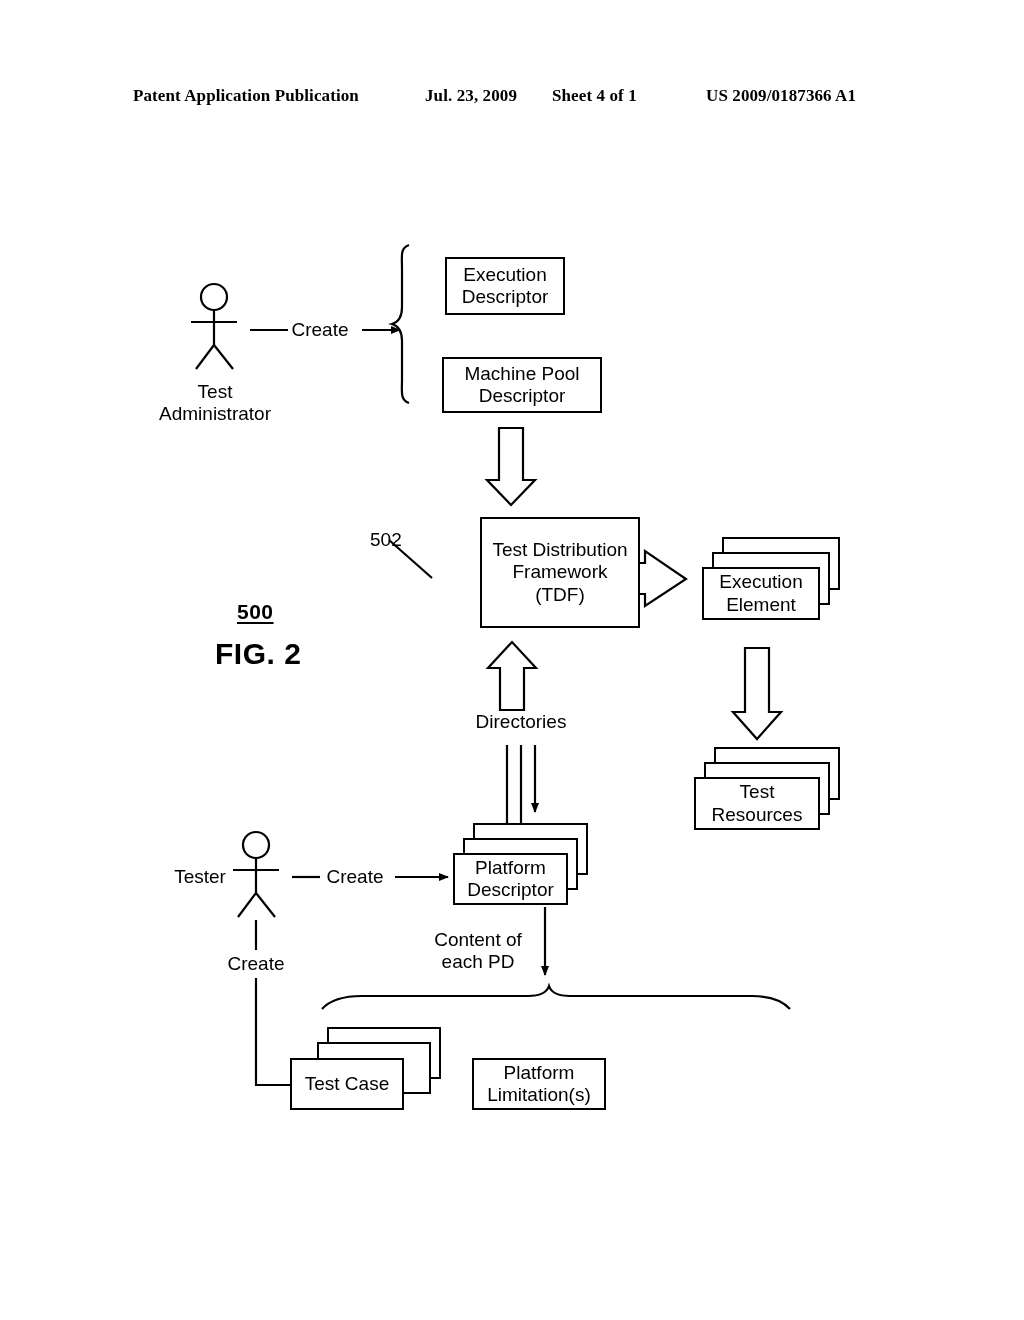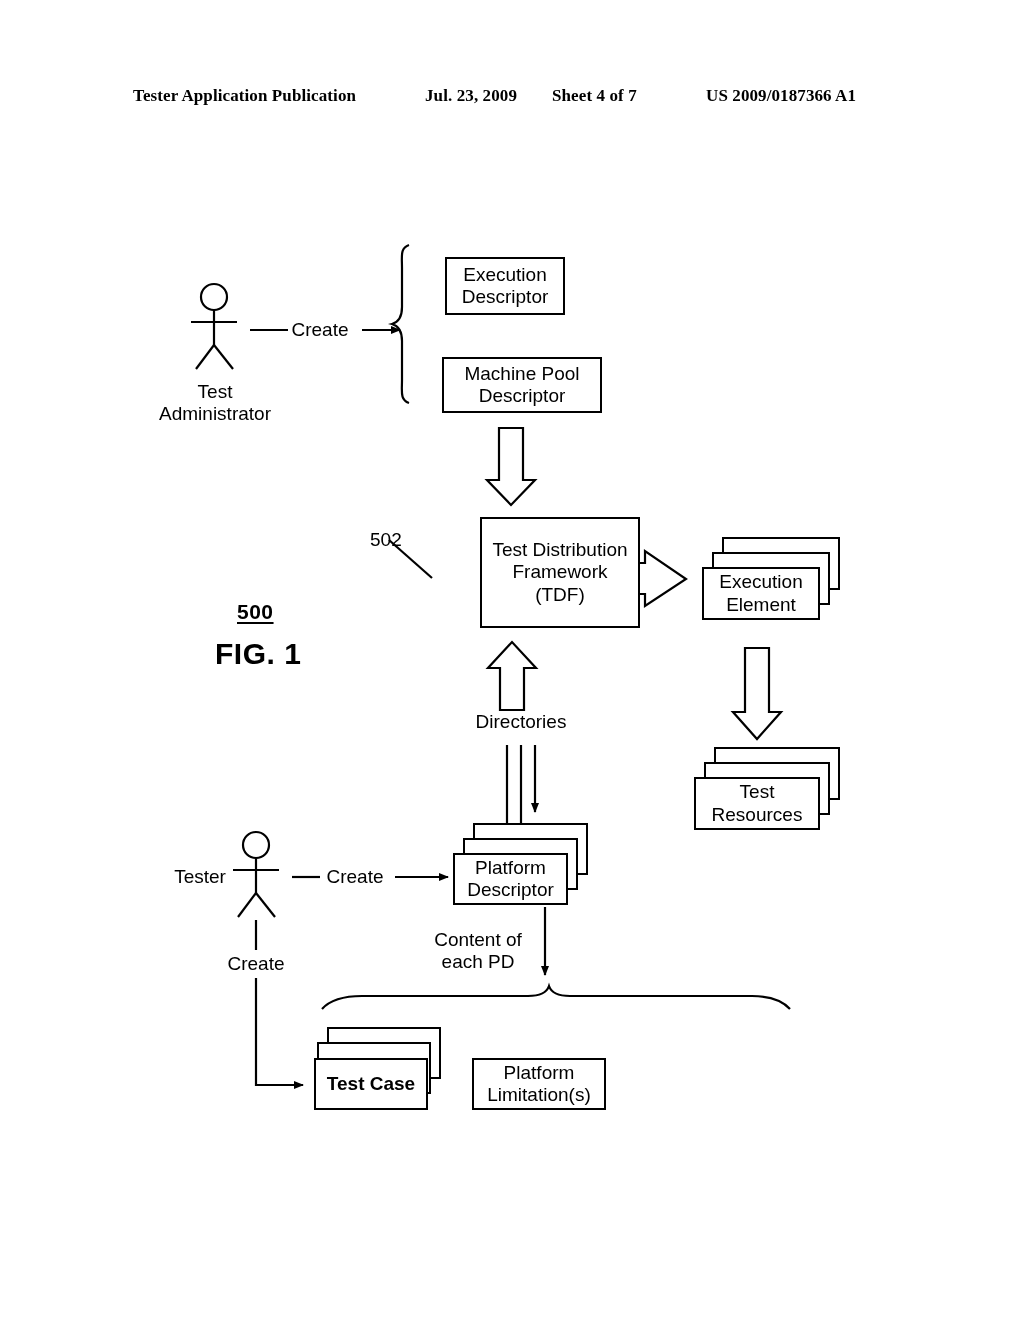--- a/index.html
+++ b/index.html
@@ -53,23 +53,23 @@
   }
   .figcap{
     position:absolute;font-size:30px;font-weight:bold;
     letter-spacing:.5px;z-index:7;
   }
 </style>
 </head>
 <body>
 
 <div class="header">
-  <span class="h-pub">Tester Application Publication</span>
+  <span class="h-pub">Patent Application Publication</span>
   <span class="h-date">Jul. 23, 2009</span>
-  <span class="h-sheet">Sheet 4 of 7</span>
+  <span class="h-sheet">Sheet 4 of 1</span>
   <span class="h-num">US 2009/0187366 A1</span>
 </div>
 
 <div id="canvas">
 
   <svg viewBox="0 0 1024 1320">
     <defs>
       <marker id="ah" markerWidth="10" markerHeight="8" refX="9" refY="4" orient="auto" markerUnits="userSpaceOnUse">
         <path d="M0,0 L10,4 L0,8 Z" fill="#000"></path>
       </marker>
@@ -168,40 +168,40 @@
 
   <div class="shadowbox" style="left:473px;top:823px;width:115px;height:52px;"></div>
   <div class="shadowbox b2" style="left:463px;top:838px;width:115px;height:52px;"></div>
   <div class="node" style="left:453px;top:853px;width:115px;height:52px;">
     <span style="white-space:pre-line">Platform
 Descriptor</span>
   </div>
 
   <div class="shadowbox" style="left:327px;top:1027px;width:114px;height:52px;"></div>
   <div class="shadowbox b2" style="left:317px;top:1042px;width:114px;height:52px;"></div>
-  <div class="node" style="left:314px;top:1058px;width:114px;height:52px;font-weight:bold;">
+  <div class="node" style="left:290px;top:1058px;width:114px;height:52px;">
     <span style="white-space:pre-line">Test Case</span>
   </div>
 
   <div class="node" style="left:472px;top:1058px;width:134px;height:52px;">
     <span style="white-space:pre-line">Platform
 Limitation(s)</span>
   </div>
 
 
   <div class="lbl" style="left:140px;top:381px;width:150px;white-space:pre-line;">Test
 Administrator</div>
 
   <div class="lbl" style="left:255px;top:319px;width:130px;">Create</div>
 
   <div class="ref" style="left:370px;top:529px;">502</div>
 
   <div class="fignum" style="left:237px;top:600px;">500</div>
 
-  <div class="figcap" style="left:215px;top:637px;">FIG. 1</div>
+  <div class="figcap" style="left:215px;top:637px;">FIG. 2</div>
 
   <div class="lbl" style="left:451px;top:711px;width:140px;">Directories</div>
 
   <div class="lbl left" style="left:150px;top:866px;width:100px;text-align:center;">Tester</div>
 
   <div class="lbl" style="left:300px;top:866px;width:110px;">Create</div>
 
   <div class="lbl" style="left:196px;top:953px;width:120px;">Create</div>
 
   <div class="lbl" style="left:418px;top:929px;width:120px;white-space:pre-line;">Content of

